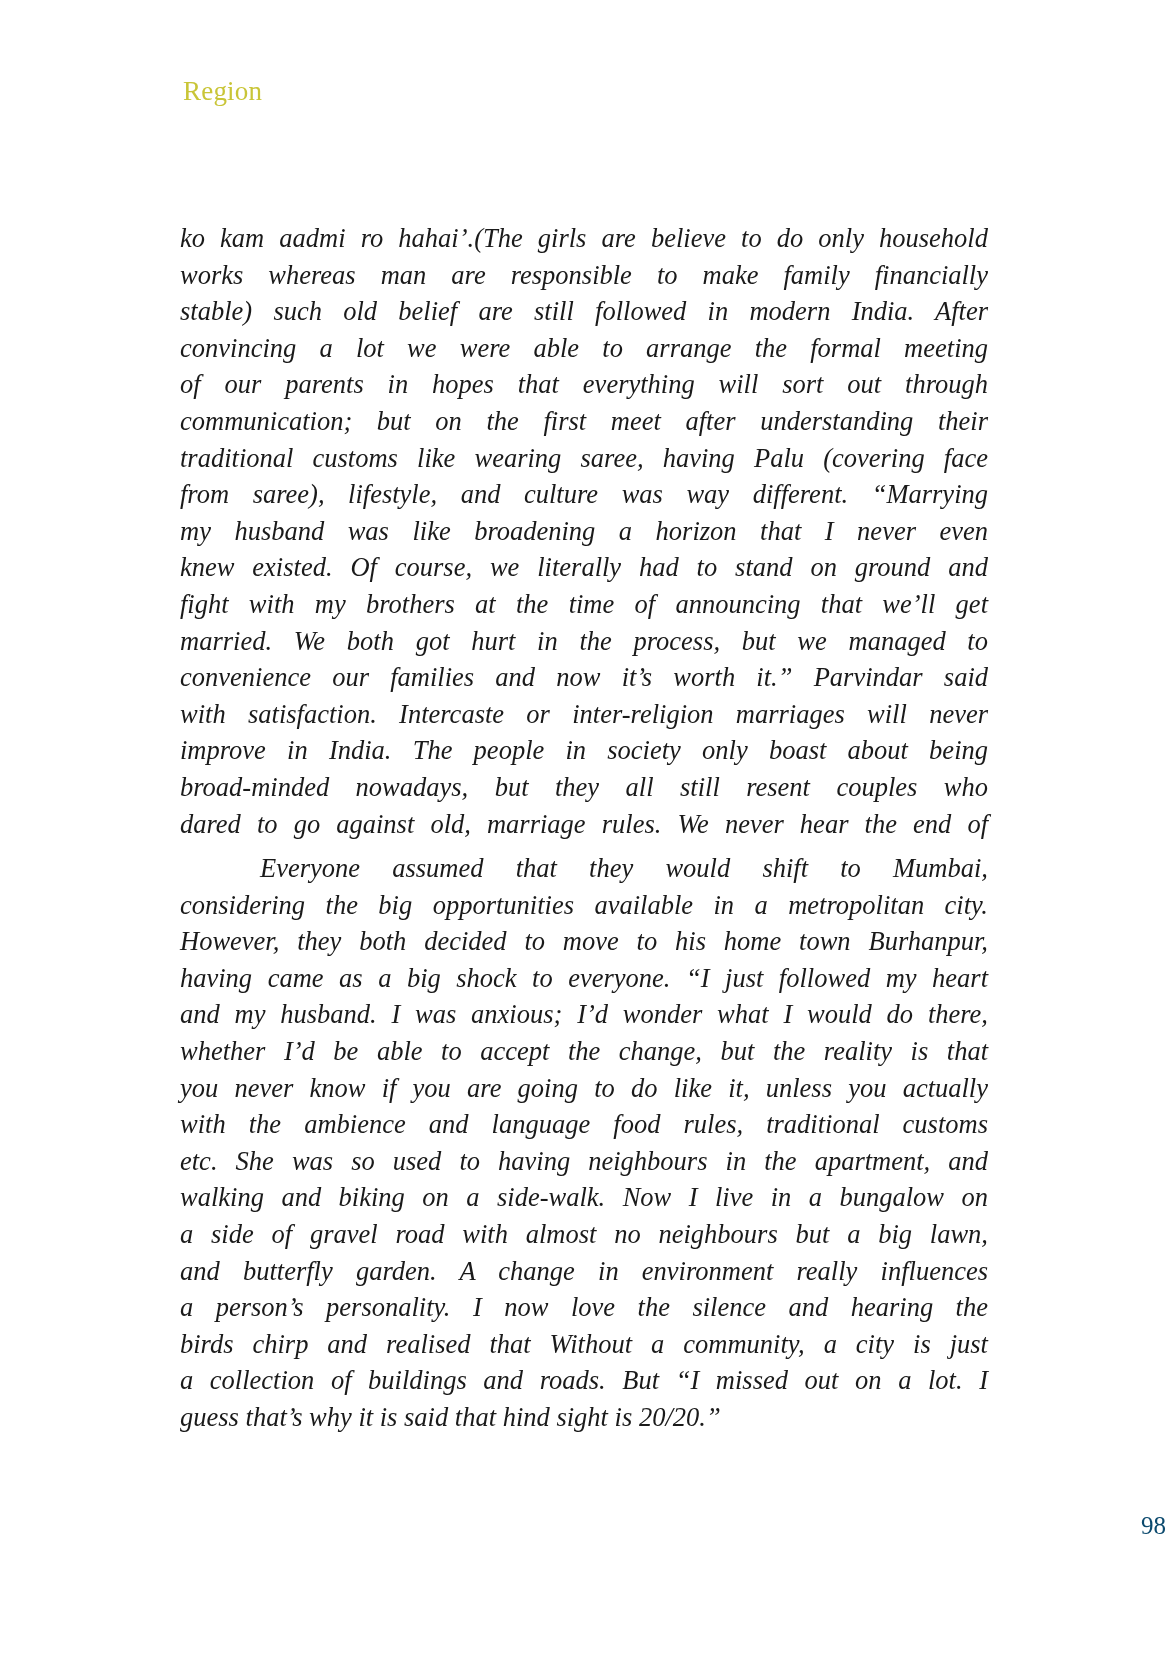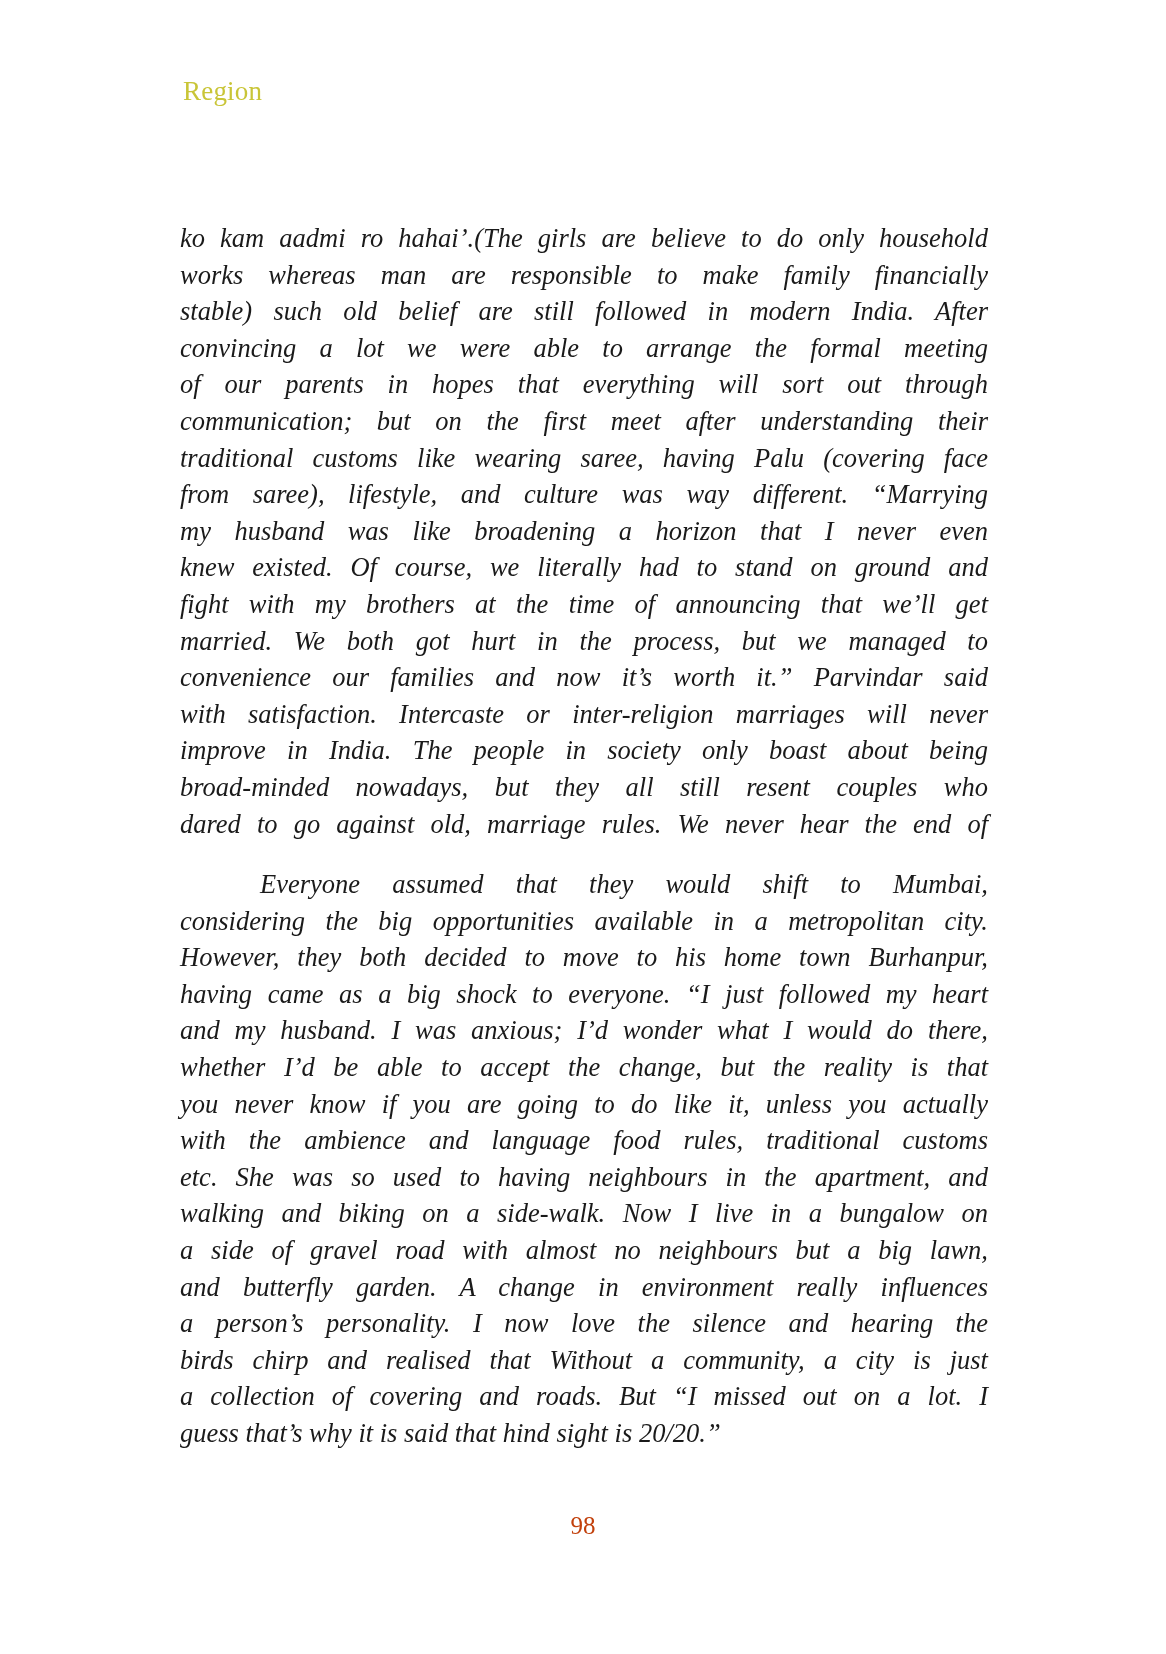--- a/index.html
+++ b/index.html
@@ -30,40 +30,40 @@
       width: 808px;
       font-size: 26.5px;
       line-height: 36.6px;
     }
     .para {
       margin: 0;
       text-align: justify;
       text-align-last: left;
     }
     .para + .para {
-      margin-top: 24px;
+      margin-top: 8px;
     }
     .line {
       display: block;
       text-align: justify;
       text-align-last: justify;
       white-space: nowrap;
       font-style: italic;
     }
     .line.last {
       text-align-last: left;
     }
     .page-number {
       position: absolute;
       left: 0;
       width: 1166px;
       top: 1512px;
-      text-align: center;
+      text-align: right;
       font-size: 25px;
-      color: #c2410c;
+      color: #0c4a6e;
     }
   </style>
 </head>
 <body>
 
 <div class="running-header">Region</div>
 
 <div class="body-text">
   <p class="para">
     <span class="line">ko kam aadmi ro hahai’.(The girls are believe to do only household</span>
@@ -92,18 +92,18 @@
     <span class="line">and my husband. I was anxious; I’d wonder what I would do there,</span>
     <span class="line">whether I’d be able to accept the change, but the reality is that</span>
     <span class="line">you never know if you are going to do like it, unless you actually</span>
     <span class="line">with the ambience and language food rules, traditional customs</span>
     <span class="line">etc. She was so used to having neighbours in the apartment, and</span>
     <span class="line">walking and biking on a side-walk. Now I live in a bungalow on</span>
     <span class="line">a side of gravel road with almost no neighbours but a big lawn,</span>
     <span class="line">and butterfly garden. A change in environment really influences</span>
     <span class="line">a person’s personality. I now love the silence and hearing the</span>
     <span class="line">birds chirp and realised that Without a community, a city is just</span>
-    <span class="line">a collection of covering and roads. But “I missed out on a lot. I</span>
+    <span class="line">a collection of buildings and roads. But “I missed out on a lot. I</span>
     <span class="line last">guess that’s why it is said that hind sight is 20/20.”</span>
   </p>
 </div>
 
 <div class="page-number">98</div>
 
 </body></html>

